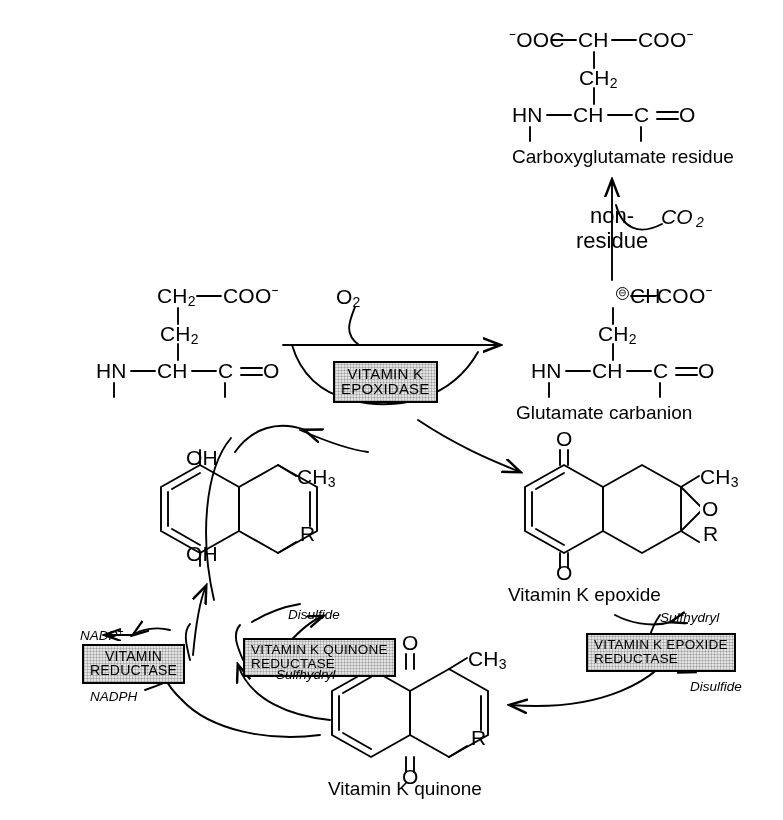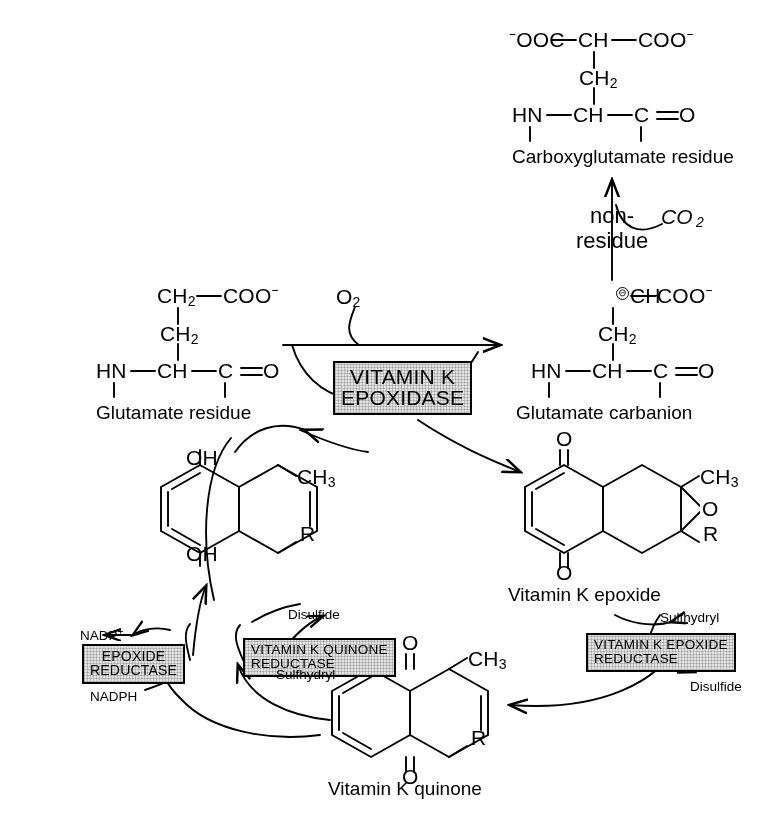--- a/index.html
+++ b/index.html
@@ -5,24 +5,24 @@
   html,body{margin:0;padding:0;background:#ffffff;}
   body{width:783px;height:820px;position:relative;overflow:hidden;
        font-family:"Liberation Sans", sans-serif; color:#000;}
   #stage{position:absolute;left:0;top:0;width:783px;height:820px;}
   svg#art{position:absolute;left:0;top:0;width:783px;height:820px;}
 
   .lbl{position:absolute;white-space:nowrap;line-height:1;}
   .chem{font-size:21px;letter-spacing:.2px;}
   .chem .sub{font-size:14px;vertical-align:-3px;}
   .name{font-size:19px;}
-  .small{font-size:13.5px;}
+  .small{font-size:13.5px;font-style:italic;}
   .small .sup{font-size:10px;vertical-align:5px;}
   .boxlbl{position:absolute;border:2px solid #000;background:#d8d8d8;
-          font-size:21px;line-height:1.02;padding:3px 6px 4px 6px;
+          font-size:15px;line-height:1.02;padding:3px 6px 4px 6px;
           letter-spacing:.2px;white-space:nowrap;
           background-image:
             repeating-linear-gradient(0deg, rgba(0,0,0,.16) 0 1px, transparent 1px 3px),
             repeating-linear-gradient(90deg, rgba(0,0,0,.16) 0 1px, transparent 1px 3px);
           background-color:#e3e3e3;}
   .boxlbl span{display:block;}
   .nonenz{font-size:22px;line-height:1.12;text-align:center;margin-left:38px;}
   .circled{display:inline-block;border:1.4px solid #000;border-radius:50%;
            width:11px;height:11px;line-height:9px;font-size:10px;text-align:center;
            vertical-align:7px;margin-right:1px;}
@@ -179,30 +179,29 @@
   <div class="lbl chem" style="left:698px;top:360px;">O</div>
   <div class="lbl name" style="left:516px;top:403px;text-align:right;">Glutamate carbanion</div>
 
   <div class="lbl chem" style="left:157px;top:285px;"><span>CH</span><span class="sub">2</span></div>
   <div class="lbl chem" style="left:223px;top:285px;">COO⁻</div>
   <div class="lbl chem" style="left:160px;top:323px;"><span>CH</span><span class="sub">2</span></div>
   <div class="lbl chem" style="left:96px;top:360px;">HN</div>
   <div class="lbl chem" style="left:157px;top:360px;">CH</div>
   <div class="lbl chem" style="left:218px;top:360px;">C</div>
   <div class="lbl chem" style="left:263px;top:360px;">O</div>
-  <div class="lbl name" style="left:96px;top:403px;">Glutamate residue</div>
 
   <div class="lbl chem" style="left:336px;top:286px;"><span>O</span><span class="sub">2</span></div>
 
   <div class="boxlbl" style="left:333px;top:361px;text-align:center;">
     <span>VITAMIN K</span>
     <span>EPOXIDASE</span>
   </div>
   <div class="boxlbl" style="left:82px;top:644px;text-align:center;font-size:14px;">
-    <span>EPOXIDE</span>
+    <span>VITAMIN</span>
     <span>REDUCTASE</span>
   </div>
   <div class="boxlbl" style="left:243px;top:638px;font-size:13.5px;">
     <span>VITAMIN K QUINONE</span>
     <span>REDUCTASE</span>
   </div>
   <div class="boxlbl" style="left:586px;top:633px;font-size:13.5px;">
     <span>VITAMIN K EPOXIDE</span>
     <span>REDUCTASE</span>
   </div>

